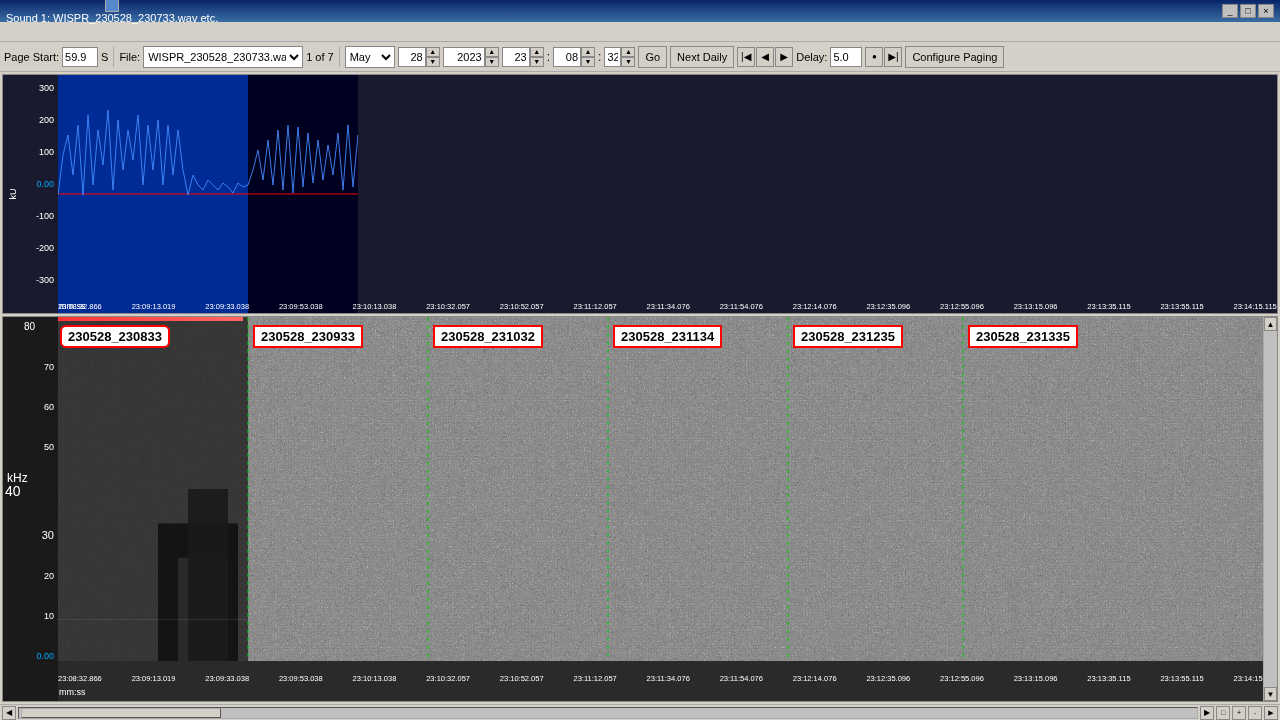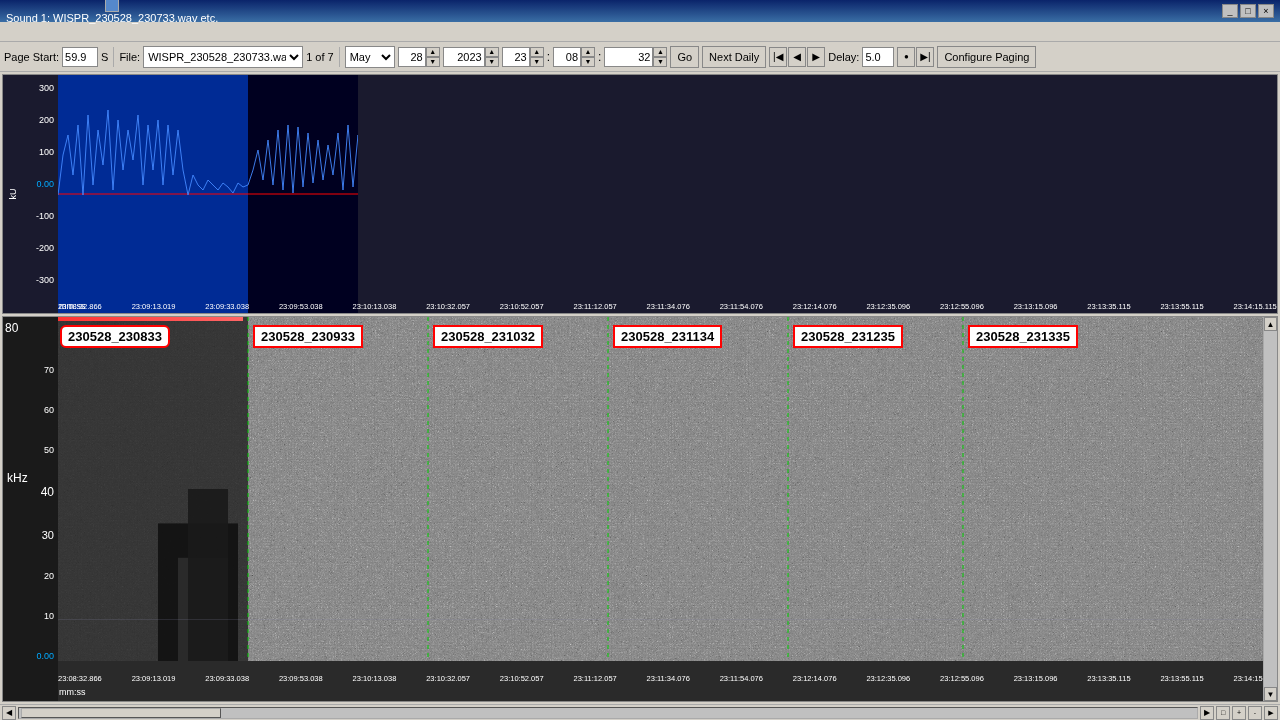--- a/index.html
+++ b/index.html
@@ -311,21 +311,21 @@
   <span style="font-size:12px;">:</span>
   <div class="spin-box">
     <input type="text" class="spin-input" style="width: 28px;" value="08">
     <div class="spin-btns">
       <div class="spin-up">▲</div>
       <div class="spin-down">▼</div>
     </div>
   </div>
   <span style="font-size:12px;">:</span>
   <div class="spin-box">
-    <input type="text" class="spin-input" style="width: 49px;" value="32">
+    <input type="text" class="spin-input" style="width: 17px;" value="32">
     <div class="spin-btns">
       <div class="spin-up">▲</div>
       <div class="spin-down">▼</div>
     </div>
   </div>
   <button class="toolbar-btn">Go</button>
   <button class="toolbar-btn">Next Daily</button>
   <div class="nav-controls">
     <div class="nav-btn">|◀</div>
     <div class="nav-btn">◀</div>
@@ -385,25 +385,25 @@
       <span style="color:white;font-size:7.5px;">23:13:35.115</span>
       <span style="color:white;font-size:7.5px;">23:13:55.115</span>
       <span style="color:white;font-size:7.5px;">23:14:15.115</span>
     </div>
     <span style="position:absolute;bottom:2px;left:56px;color:white;font-size:9px;">mm:ss</span>
   </div>
 
   <div id="spectrogram-panel">
 
     <div style="position:absolute;left:0;top:0;width:55px;height:100%;background:#1a1a1a;z-index:3;display:flex;flex-direction:column;justify-content:space-between;padding:4px 4px 40px 2px;">
-      <span style="color:white;font-size:12px;text-align:left;">80</span>
+      <span style="color:white;font-size:10px;text-align:center;">80</span>
       <span style="color:white;font-size:9px;text-align:right;">70</span>
       <span style="color:white;font-size:9px;text-align:right;">60</span>
       <span style="color:white;font-size:9px;text-align:right;">50</span>
-      <span style="color:white;font-size:12px;text-align:right;">40</span>
+      <span style="color:white;font-size:14px;text-align:left;">40</span>
       <span style="color:white;font-size:11px;text-align:right;">30</span>
       <span style="color:white;font-size:9px;text-align:right;">20</span>
       <span style="color:white;font-size:9px;text-align:right;">10</span>
       <span style="color:#00aaff;font-size:9px;text-align:right;">0.00</span>
     </div>
     <span style="position:absolute;left:4px;top:40%;color:white;font-size:12px;z-index:4;">kHz</span>
 
     <div id="spectrogram-area">
       
       <svg width="100%" height="100%" xmlns="http://www.w3.org/2000/svg" preserveAspectRatio="none">

